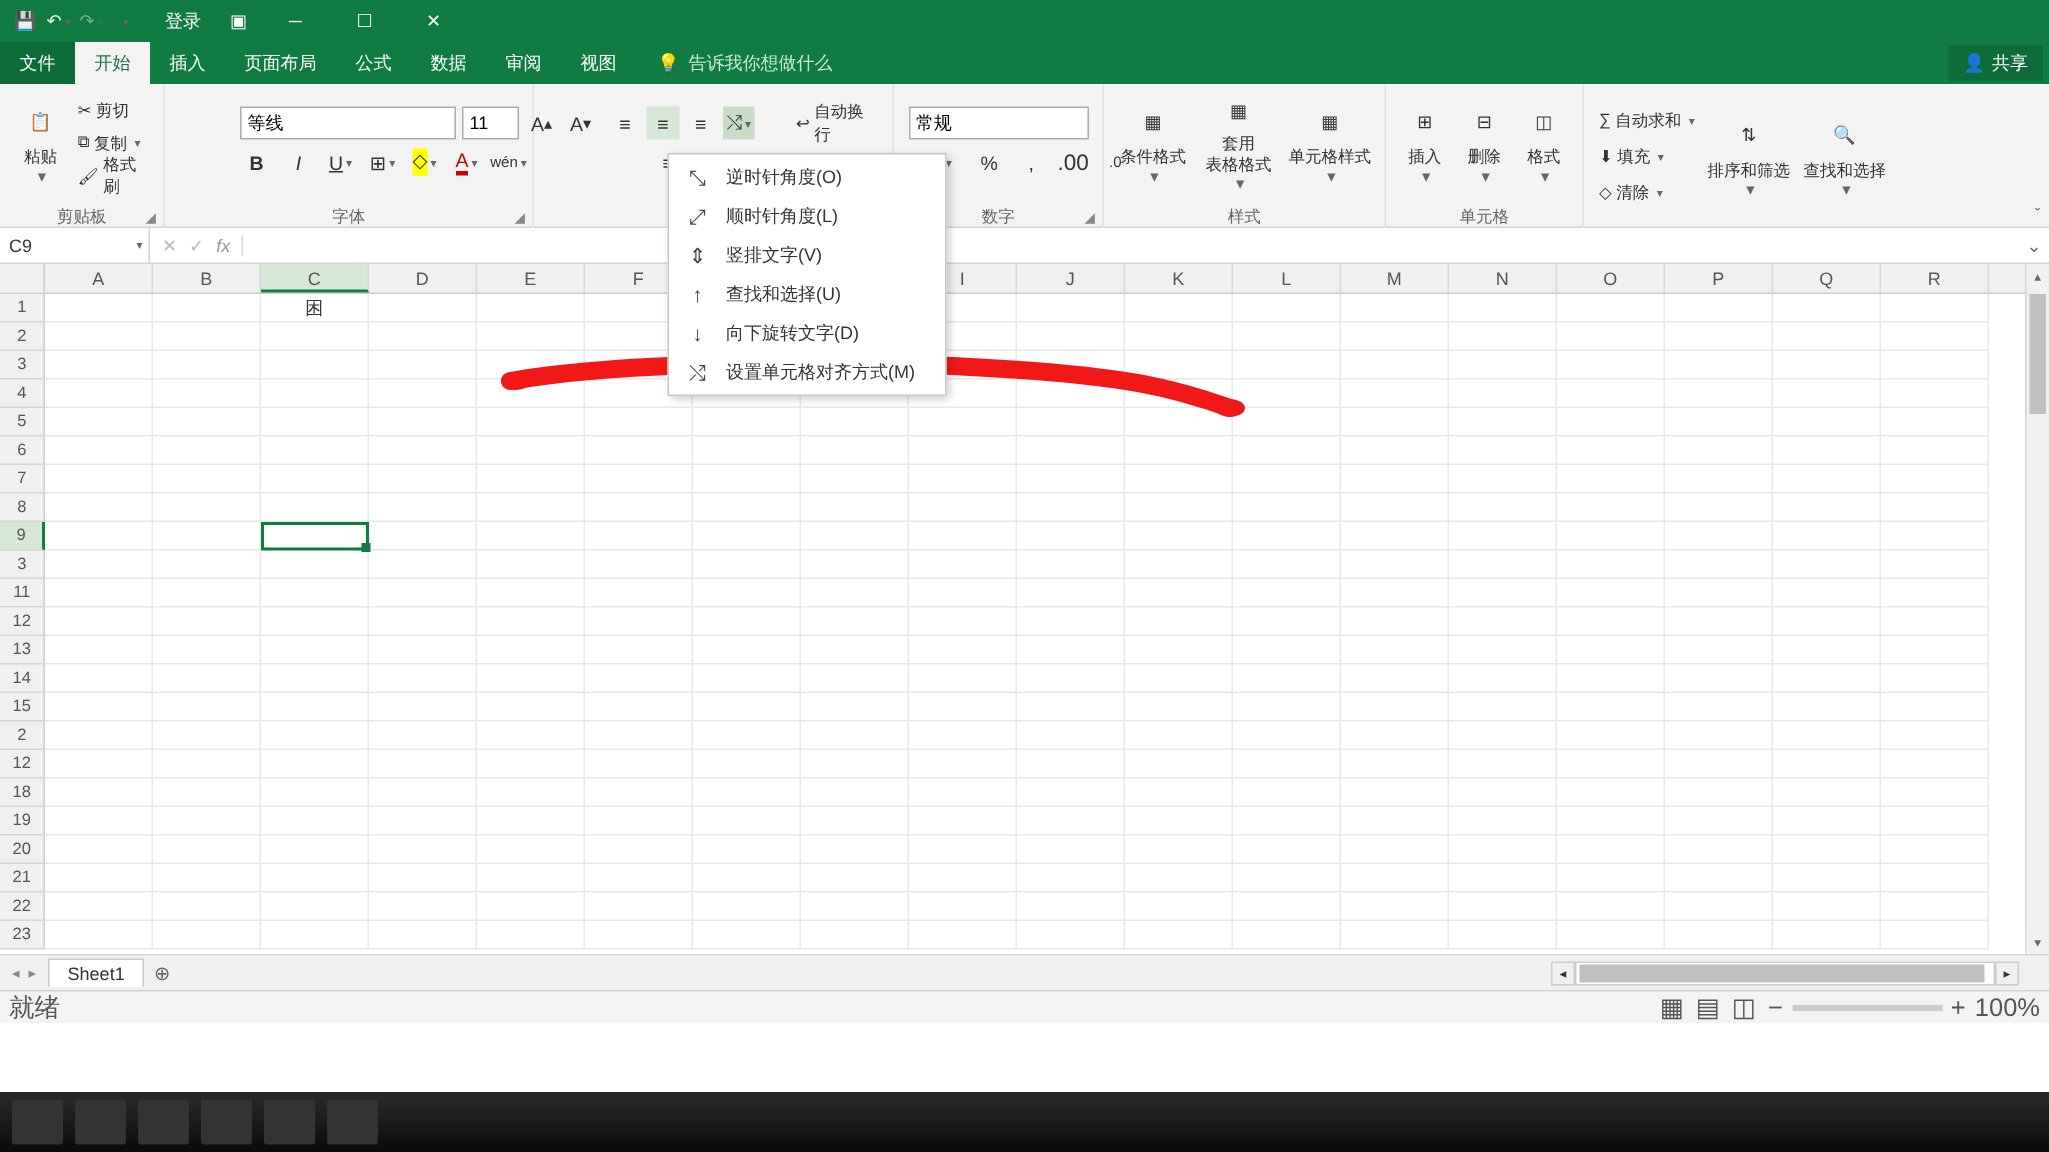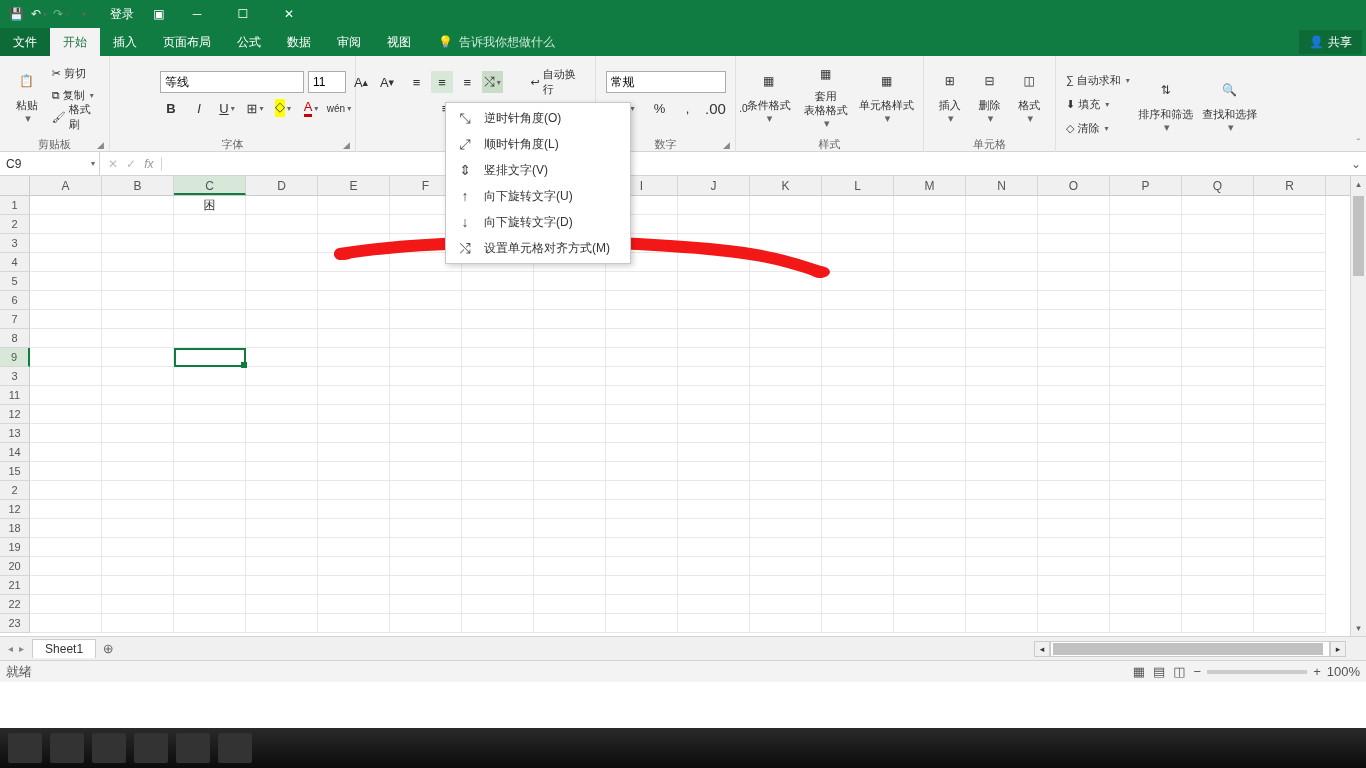--- a/index.html
+++ b/index.html
@@ -73,21 +73,21 @@
 .sheettabs .nav { display:flex; gap:6px; padding:0 8px; color:#888; font-size:10px;}
 .sheettabs .stab { background:#fff; border:1px solid #ccc; border-bottom:none; padding:2px 12px; font-size:12px; }
 .sheettabs .add { width:24px; text-align:center; color:#666; font-size:13px;}
 .sheettabs .hscroll { flex:1; display:flex; align-items:center; justify-content:flex-end; padding-right:20px;}
 .sheettabs .harea { display:flex; align-items:center; gap:0; }
 .sheettabs .hbtn { width:16px; height:16px; background:#f0f0f0; border:1px solid #ccc; text-align:center; font-size:9px; line-height:14px;}
 .sheettabs .htrack { width:280px; height:16px; border:1px solid #ccc; background:#fff; position:relative;}
 .sheettabs .htrack .thumb { position:absolute; left:2px; top:1px; height:12px; width:270px; background:#c1c1c1;}
 
 
-.status { height:22px; background:#f3f3f3; display:flex; align-items:center; justify-content:space-between; padding:0 6px; font-size:13px; color:#555; border-top:1px solid #d4d4d4;}
+.status { height:22px; background:#f3f3f3; display:flex; align-items:center; justify-content:space-between; padding:0 6px; font-size:17px; color:#555; border-top:1px solid #d4d4d4;}
 .status .views { display:flex; gap:8px; align-items:center;}
 .status .zoom { display:flex; align-items:center; gap:6px;}
 .status .zoom .track { width:100px; height:4px; background:#ccc; position:relative;}
 
 
 .menu { position:absolute; left:445px; top:102px; width:186px; background:#fff; border:1px solid #c8c8c8; box-shadow:2px 2px 6px rgba(0,0,0,.2); padding:2px 0; z-index:50;}
 .menu .mi { height:26px; display:flex; align-items:center; padding:0 10px; font-size:12px; gap:10px; }
 .menu .mi .mic { width:18px; height:18px; display:flex; align-items:center; justify-content:center; font-size:14px; color:#444; }
 
 
@@ -351,21 +351,21 @@
   <div class="mi">
       <span class="mic">⤢</span>
       <span>顺时针角度(L)</span>
     </div>
   <div class="mi">
       <span class="mic">⇕</span>
       <span>竖排文字(V)</span>
     </div>
   <div class="mi">
       <span class="mic">↑</span>
-      <span>向下旋转文字(U)</span>
+      <span>查找和选择(U)</span>
     </div>
   <div class="mi">
       <span class="mic">↓</span>
       <span>向下旋转文字(D)</span>
     </div>
   <div class="mi">
       <span class="mic">⤭</span>
       <span>设置单元格对齐方式(M)</span>
     </div>
 </div>

